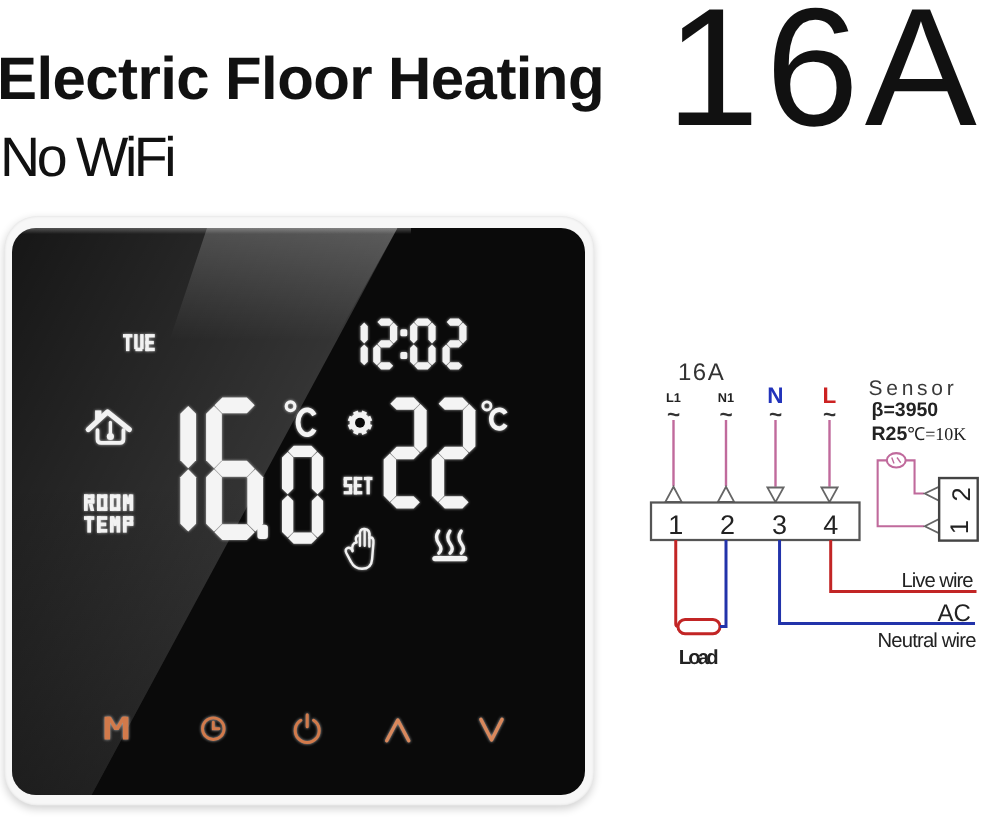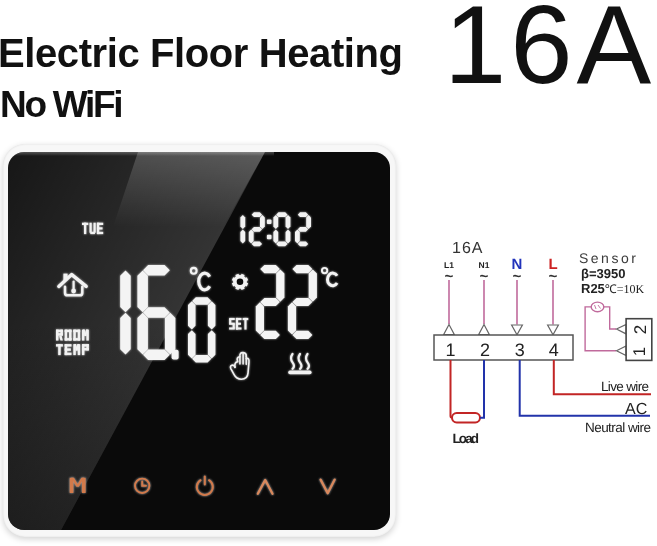--- a/index.html
+++ b/index.html
@@ -1,19 +1,19 @@
 <!DOCTYPE html>
 <html><head><meta charset="utf-8">
 <style>
 html,body{margin:0;padding:0;}
 body{width:657px;height:546px;background:#fff;font-family:"Liberation Sans",sans-serif;position:relative;overflow:hidden;-webkit-font-smoothing:antialiased;}
 *{-webkit-font-smoothing:antialiased;}
 .abs{position:absolute;}
 #title{left:-2px;top:31px;font-size:40px;font-weight:bold;color:#111;letter-spacing:-0.4px;white-space:nowrap;}
-#sub{left:0px;top:84px;font-size:37px;font-weight:bold;color:#111;letter-spacing:-2.3px;}
+#sub{left:0px;top:84px;font-size:37px;font-weight:normal;color:#111;letter-spacing:-2.3px;}
 #amp{left:444px;top:-20px;font-size:112px;color:#111;letter-spacing:4px;}
 #frame{left:3px;top:144px;width:393px;height:393px;background:#f7f7f7;border-radius:22px;box-shadow:0 2px 6px rgba(0,0,0,0.18), inset 0 0 2px rgba(0,0,0,0.12);}
 #tbody{left:8px;top:152px;width:382px;height:378px;background:#0a0a0a;border-radius:16px;overflow:hidden;}
 #refl{position:absolute;left:0;top:0;width:100%;height:100%;background:linear-gradient(118deg,rgba(255,255,255,0.05) 0%,rgba(255,255,255,0.17) 43%,rgba(255,255,255,0.18) 45%);clip-path:polygon(0 0,257px 0,53px 100%,0 100%);}
 #refl2{position:absolute;left:0;top:0;width:382px;height:75px;background:linear-gradient(to bottom,rgba(255,255,255,0.20),rgba(255,255,255,0));clip-path:polygon(130px 0,257px 0,215px 75px,105px 75px);}
 #refl3{position:absolute;left:0;top:0;width:100%;height:100%;background:linear-gradient(to bottom,rgba(10,10,10,0) 45%,rgba(10,10,10,0.45) 100%);clip-path:polygon(0 0,257px 0,53px 100%,0 100%);}
 #topline{position:absolute;left:0;top:0;width:266px;height:4px;background:linear-gradient(to bottom,rgba(255,255,255,0.26),rgba(255,255,255,0));border-radius:16px 0 0 0;}
 </style></head>
 <body>
 <div class="abs" id="title">Electric Floor Heating</div>

